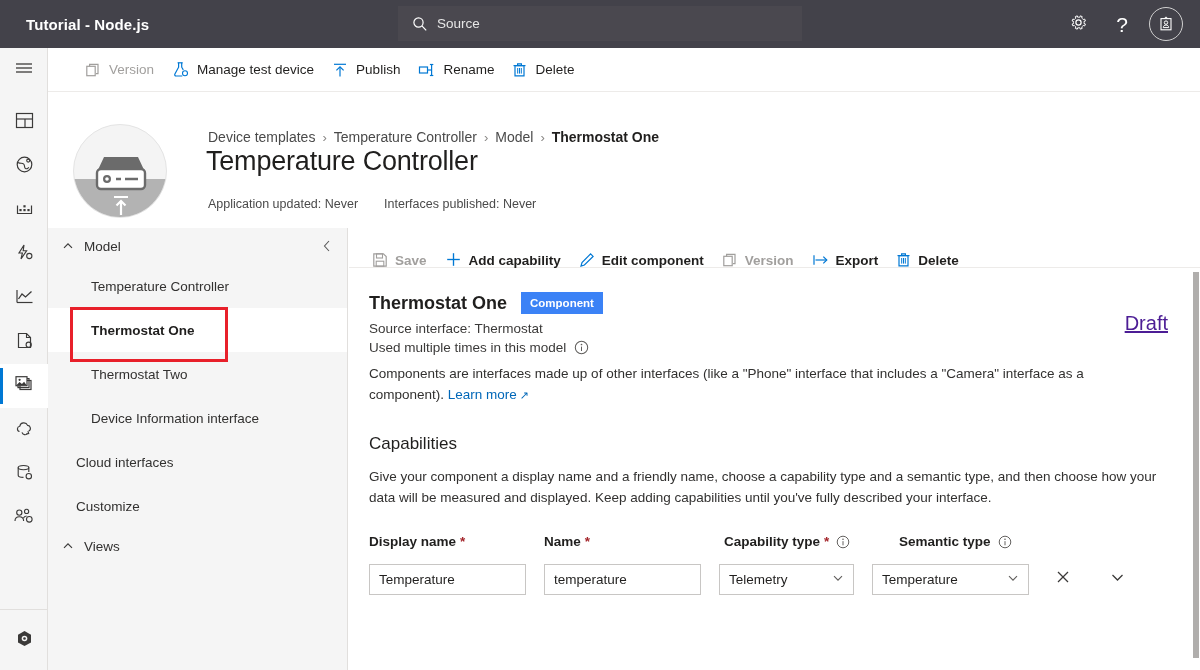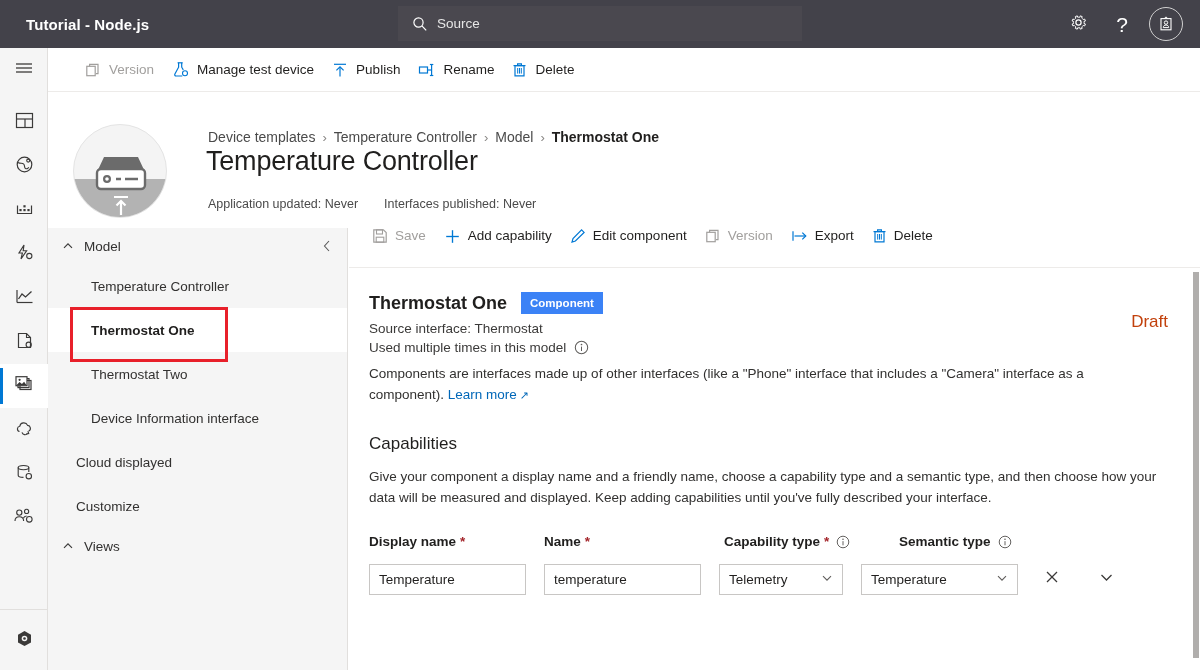--- a/index.html
+++ b/index.html
@@ -177,23 +177,23 @@
     width: 851px; height: 442px;
     background: #ffffff;
     overflow: hidden;
   }
   .content-cmdbar {
     height: 40px; display: flex; align-items: center;
     border-bottom: 1px solid #edebe9;
     padding-left: 14px;
   }
   .cmd2 {
-    display: flex; align-items: flex-start;
+    display: flex; align-items: flex-end;
     height: 40px; padding: 0 9px;
-    font-size: 13.5px; color: #201f1e; cursor: pointer; white-space: nowrap;
+    font-size: 13.5px; color: #201f1e; cursor: pointer; white-space: nowrap; font-weight: bold;
   }
   .cmd2 .ci { display: flex; align-items: center; margin-right: 7px; }
   .cmd2.disabled { color: #a19f9d; cursor: default; }
 
   .content-body { position: relative; padding: 24px 0 0 20px; }
 
   .comp-head { position: relative; }
   .comp-title-row { display: flex; align-items: center; }
   .comp-title { font-size: 18px; font-weight: bold; color: #201f1e; }
   .comp-badge {
@@ -204,21 +204,21 @@
   }
   .comp-sub { font-size: 13.5px; color: #3b3a39; margin-top: 7px; }
   .comp-sub2 {
     font-size: 13.5px; color: #3b3a39; margin-top: 4px;
     display: flex; align-items: center;
   }
   .comp-sub2 .info { margin-left: 8px; display: flex; }
 
   .draft-label {
     position: absolute; right: 32px; top: 20px;
-    font-size: 17px; color: #c2410c;
+    font-size: 20px; color: #4c1d95; text-decoration: underline;
   }
 
   .desc {
     margin-top: 8px; max-width: 790px;
     font-size: 13.5px; line-height: 21px; color: #323130;
   }
   .lnk { color: #0067b8; cursor: pointer; }
   .lnk .ext { margin-left: 3px; font-size: 11px; }
 
   .sec-title {
@@ -560,21 +560,21 @@
   <div class="tree-item lvl2 active">
     <span>Thermostat One</span>
   </div>
   <div class="tree-item lvl2">
     <span>Thermostat Two</span>
   </div>
   <div class="tree-item lvl2">
     <span>Device Information interface</span>
   </div>
   <div class="tree-item lvl1">
-    <span>Cloud displayed</span>
+    <span>Cloud interfaces</span>
   </div>
   <div class="tree-item lvl1">
     <span>Customize</span>
   </div>
 
   <div class="tree-head">
     <span class="chev">
       <svg width="12" height="12" viewBox="0 0 12 12">
         <path d="M2 7.8 L6 3.8 L10 7.8" fill="none" stroke="#3b3a39" stroke-width="1.15"></path>
       </svg>
@@ -715,21 +715,21 @@
       </div>
     </div>
 
     <div class="form-row">
       <div class="finput" style="width:157px">
         <span>Temperature</span>
       </div>
       <div class="finput" style="width:157px; margin-left:18px">
         <span>temperature</span>
       </div>
-      <div class="fselect" style="width:124px; margin-left:18px">
+      <div class="fselect" style="width:135px; margin-left:18px">
         <span>Telemetry</span>
         <span>
           <svg width="12" height="12" viewBox="0 0 12 12">
             <path d="M2 4.2 L6 8.2 L10 4.2" fill="none" stroke="#605e5c" stroke-width="1.1"></path>
           </svg>
         </span>
       </div>
       <div class="fselect" style="width:157px; margin-left:18px">
         <span>Temperature</span>
         <span>

